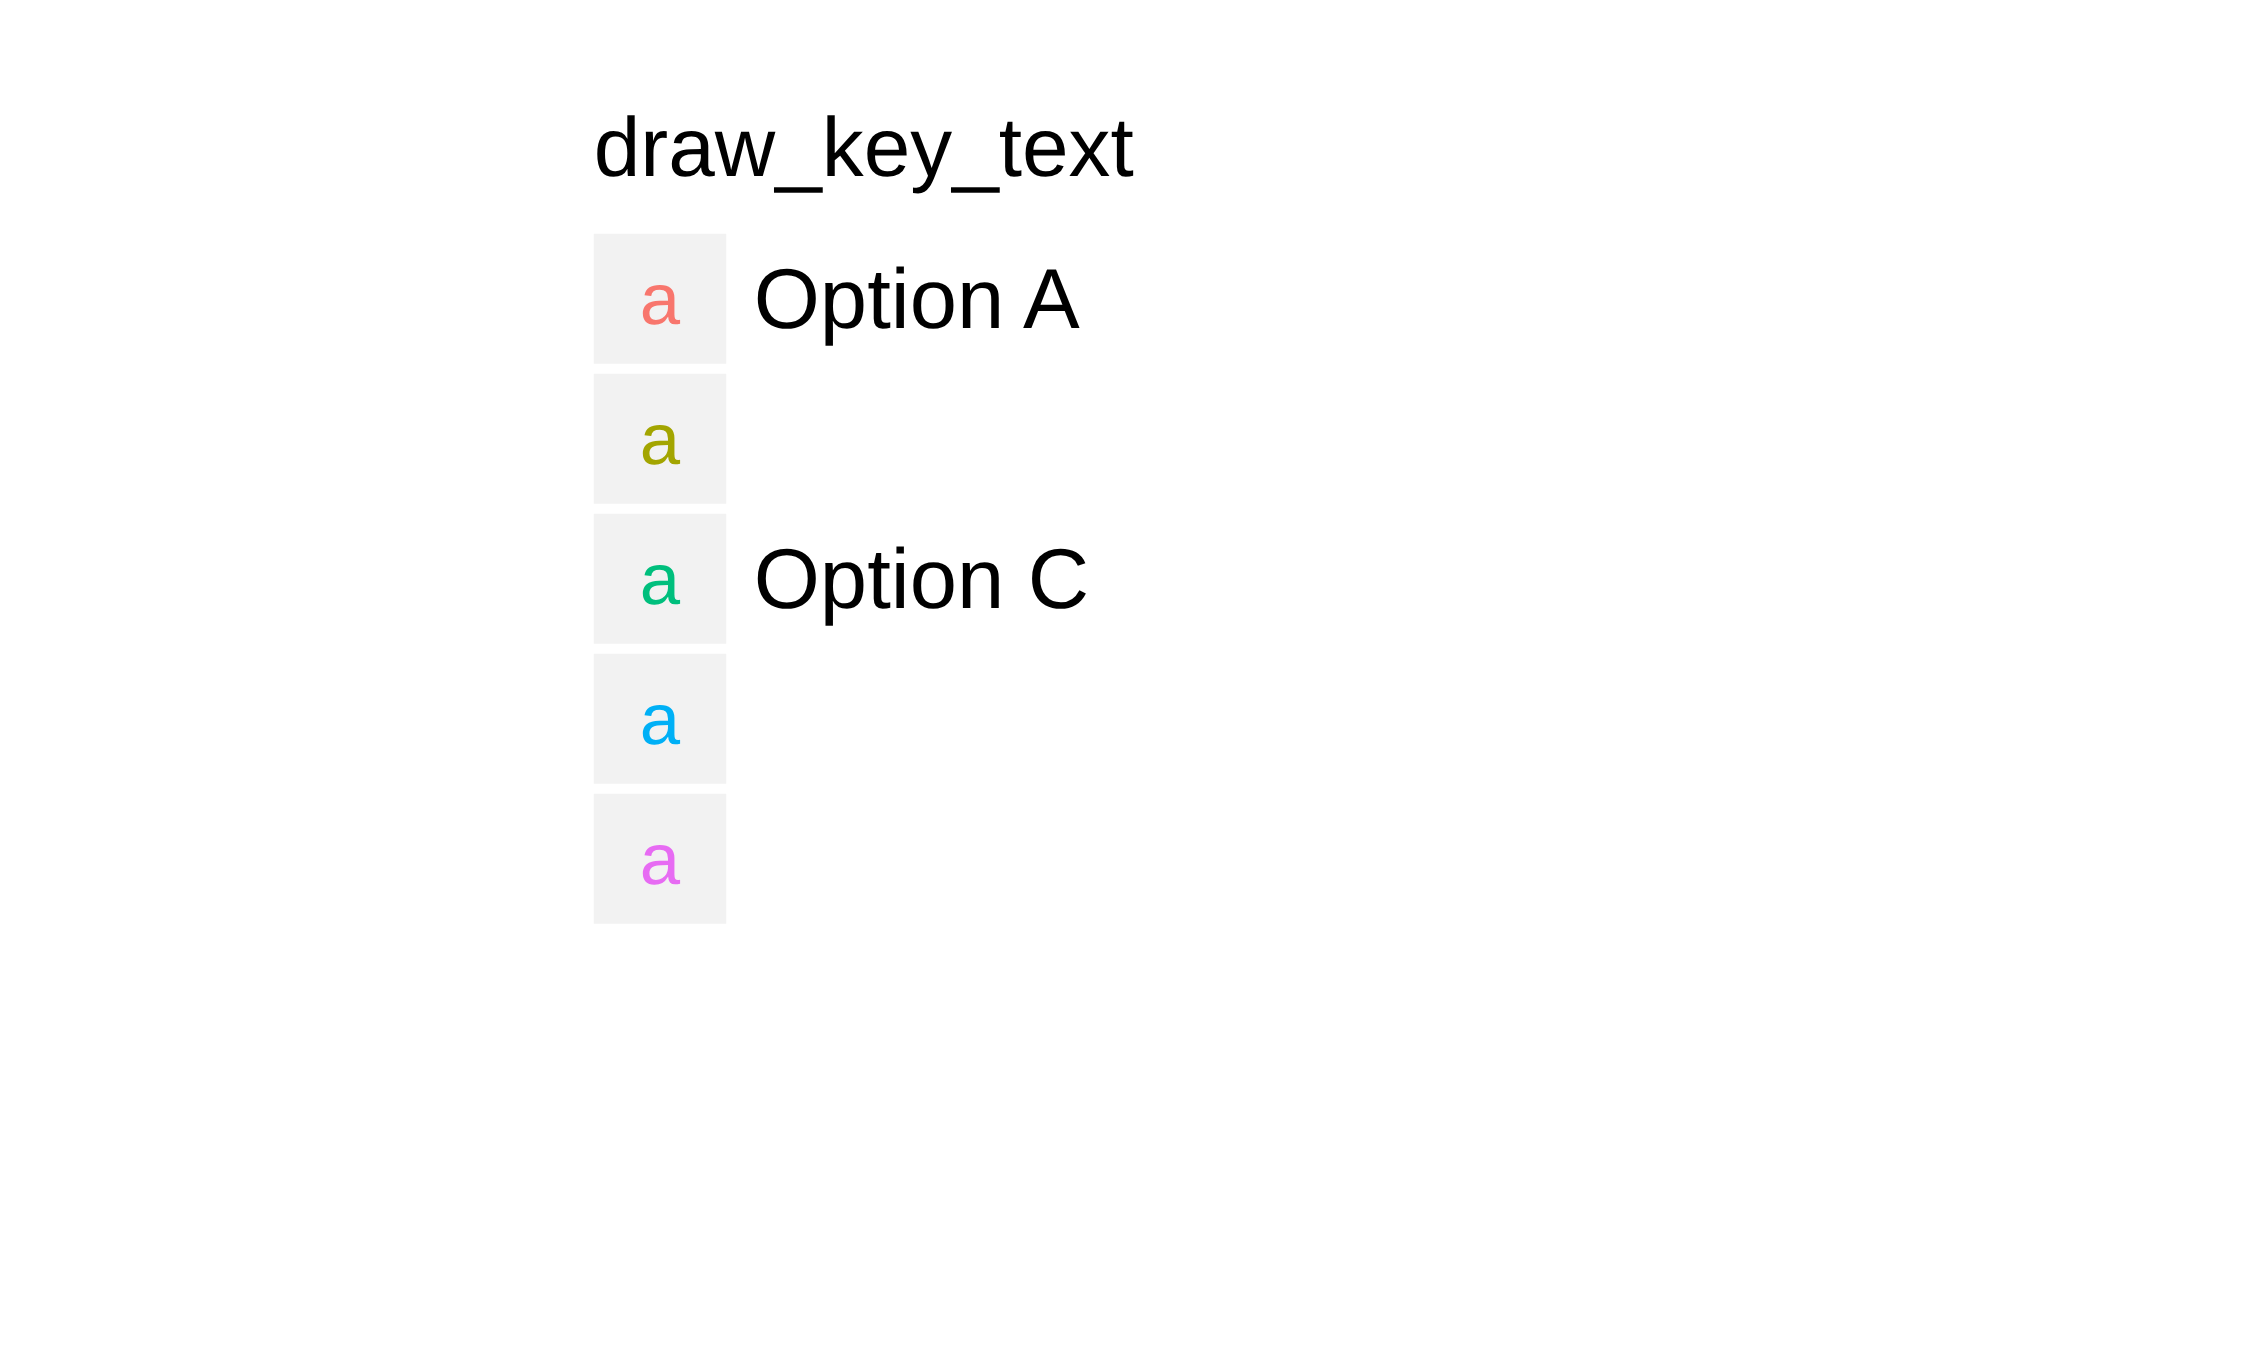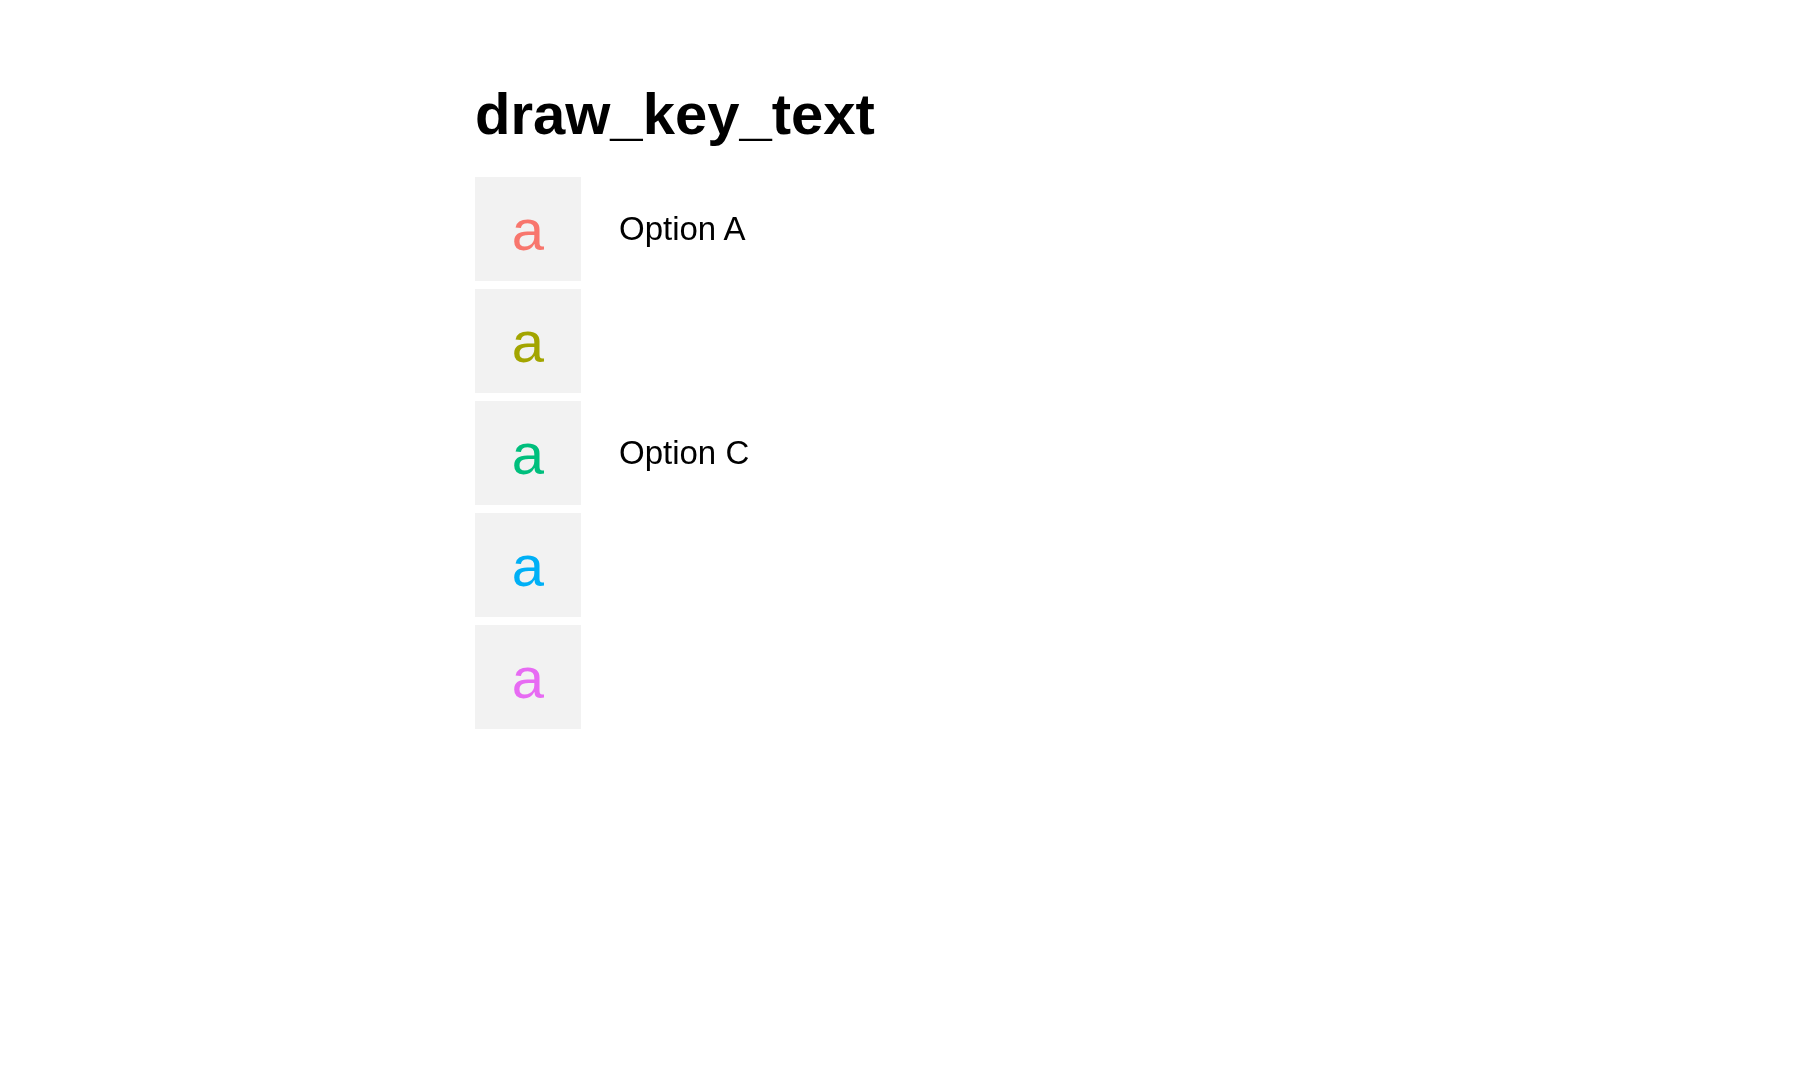--- a/index.html
+++ b/index.html
@@ -9,45 +9,45 @@
     height: 1080px;
     background: #ffffff;
     font-family: Arial, Helvetica, sans-serif;
   }
   .legend-container {
     position: absolute;
     left: 475px;
     top: 80px;
   }
   .legend-title {
-    font-size: 58px;
-    font-weight: 700;
+    font-size: 67px;
+    font-weight: 400;
     color: #000000;
     margin: 0 0 30px 0;
     letter-spacing: 0px;
   }
   .legend-row {
     display: flex;
     align-items: center;
     margin-bottom: 8px;
   }
   .legend-key {
     width: 106px;
     height: 104px;
     background: #f2f2f2;
     display: flex;
     align-items: center;
     justify-content: center;
     font-size: 58px;
     font-weight: 400;
   }
   .legend-label {
-    font-size: 33px;
+    font-size: 68px;
     color: #000000;
-    margin-left: 38px;
+    margin-left: 22px;
   }
 </style>
 </head>
 <body>
 
 <div class="legend-container">
   <div class="legend-title">draw_key_text</div>
 
   <div class="legend-row">
     <div class="legend-key" style="color:#F8766D">a</div>

